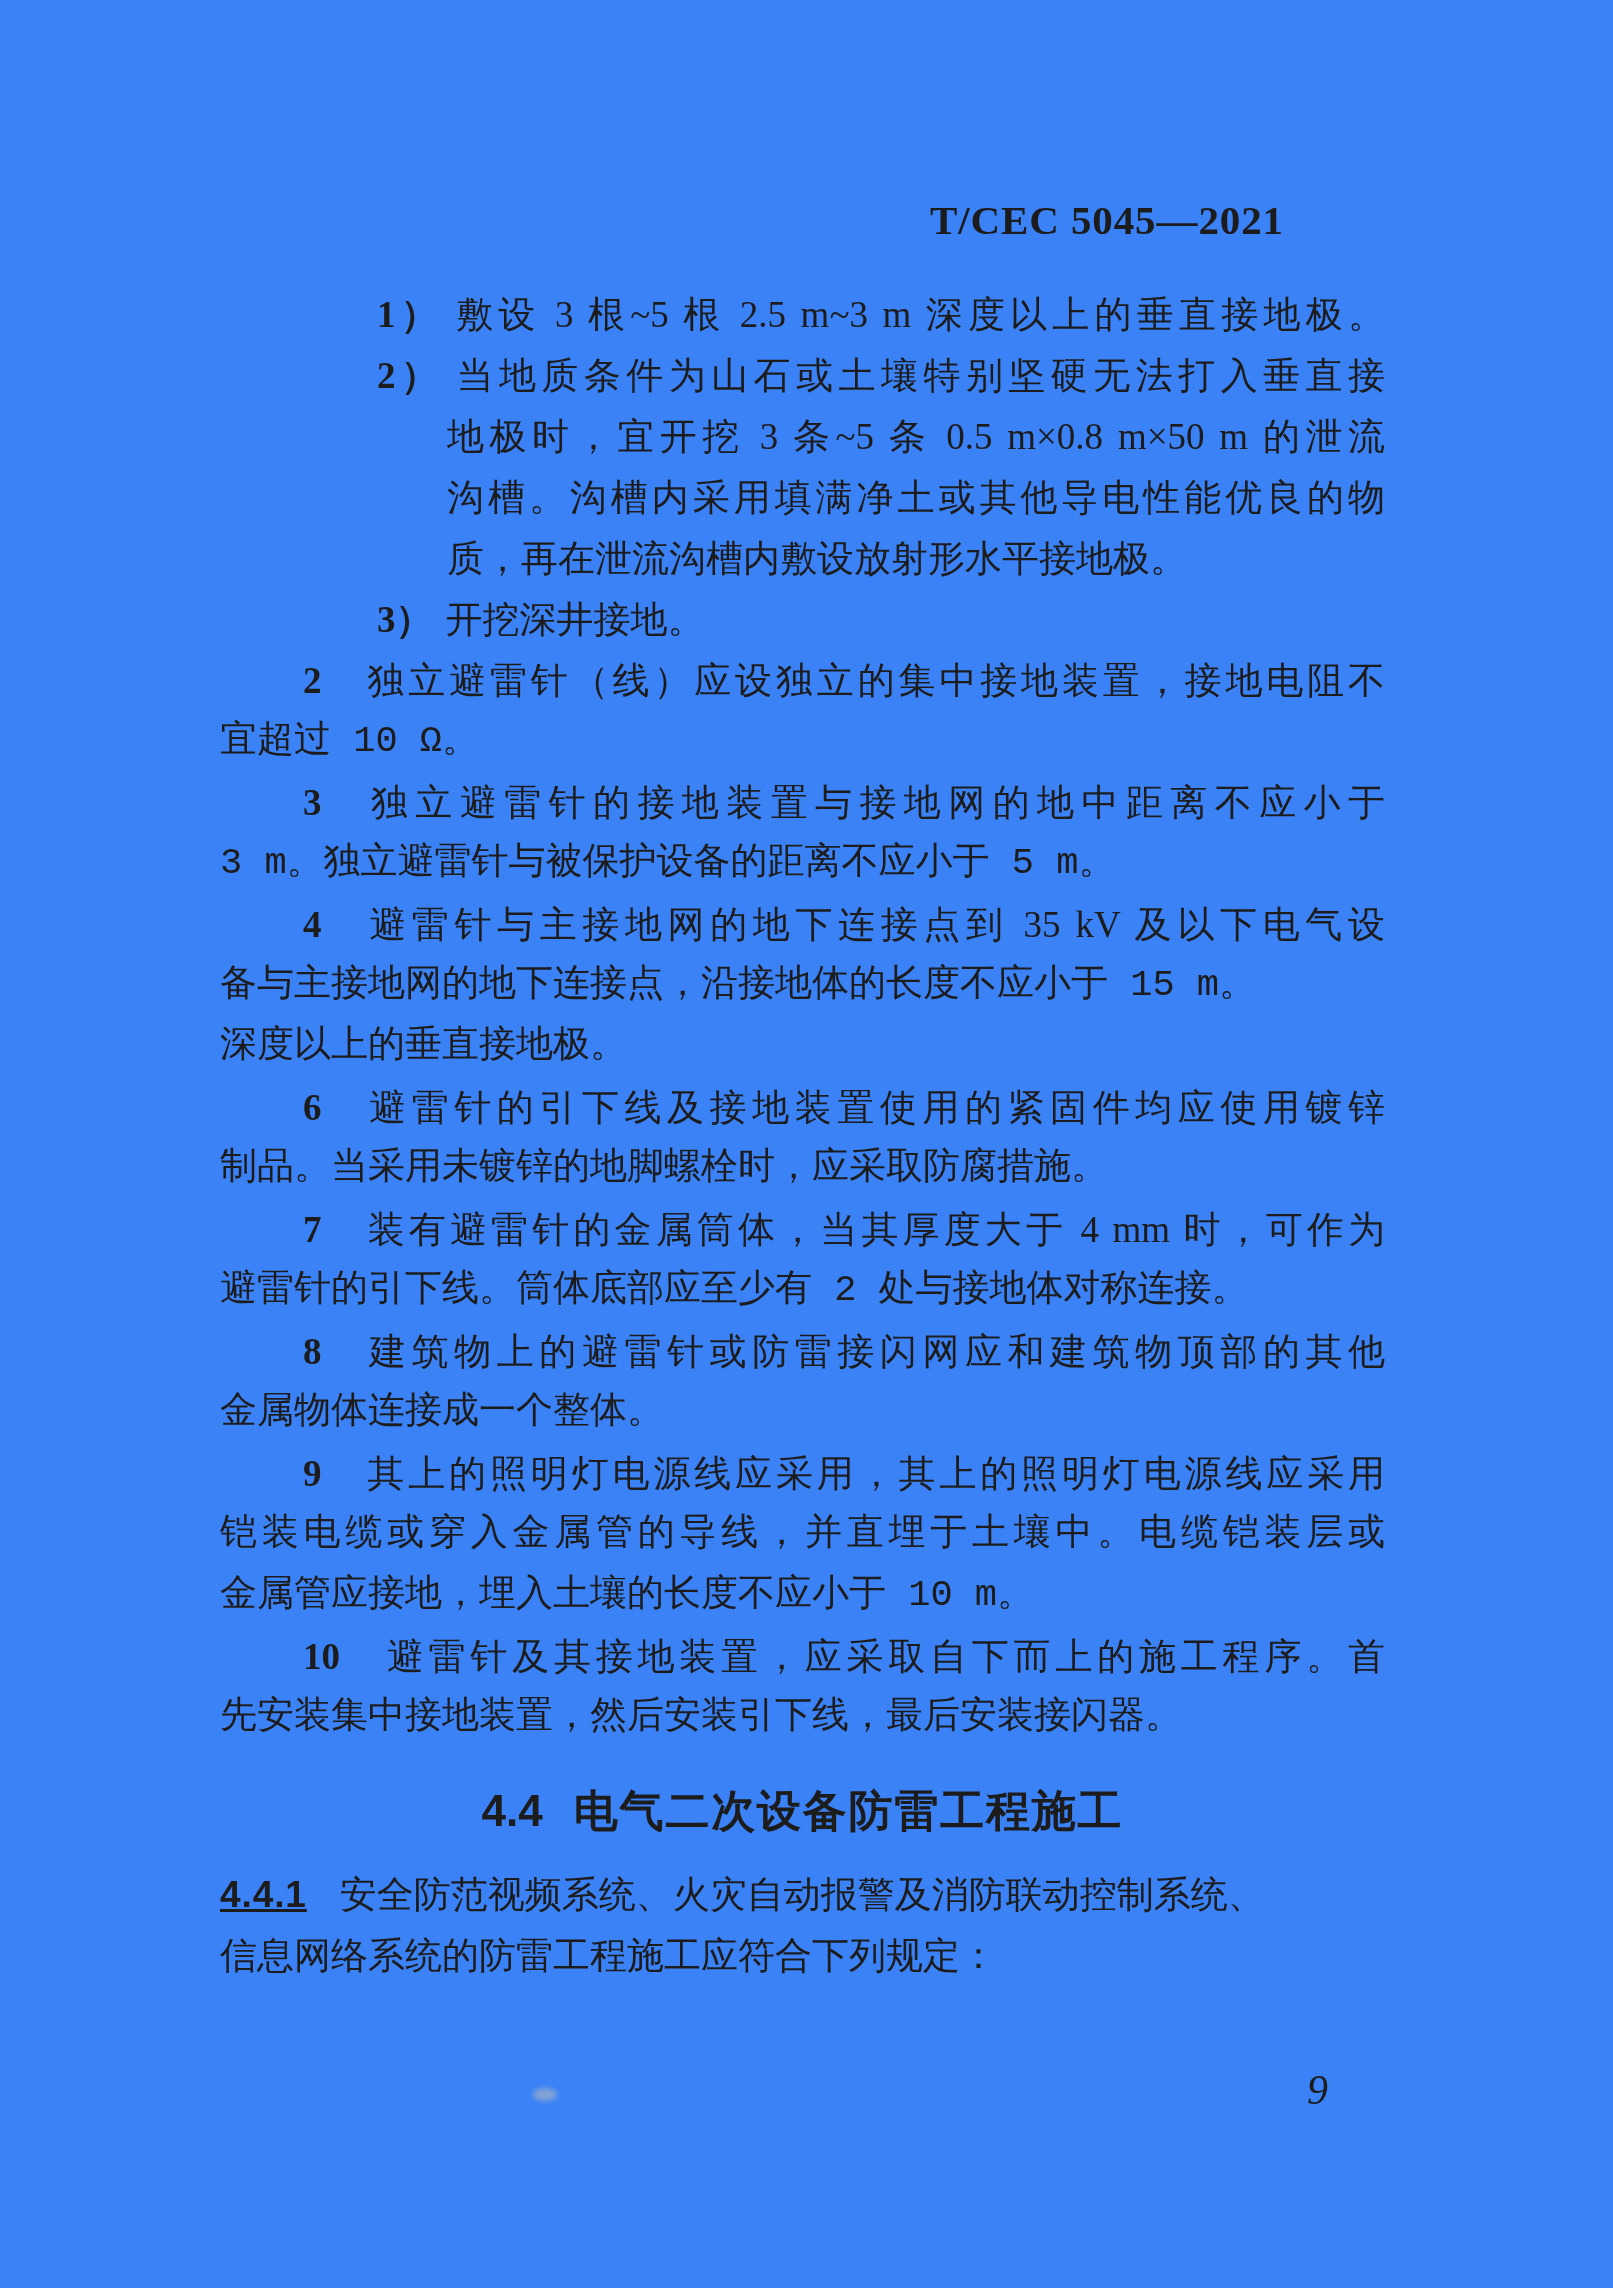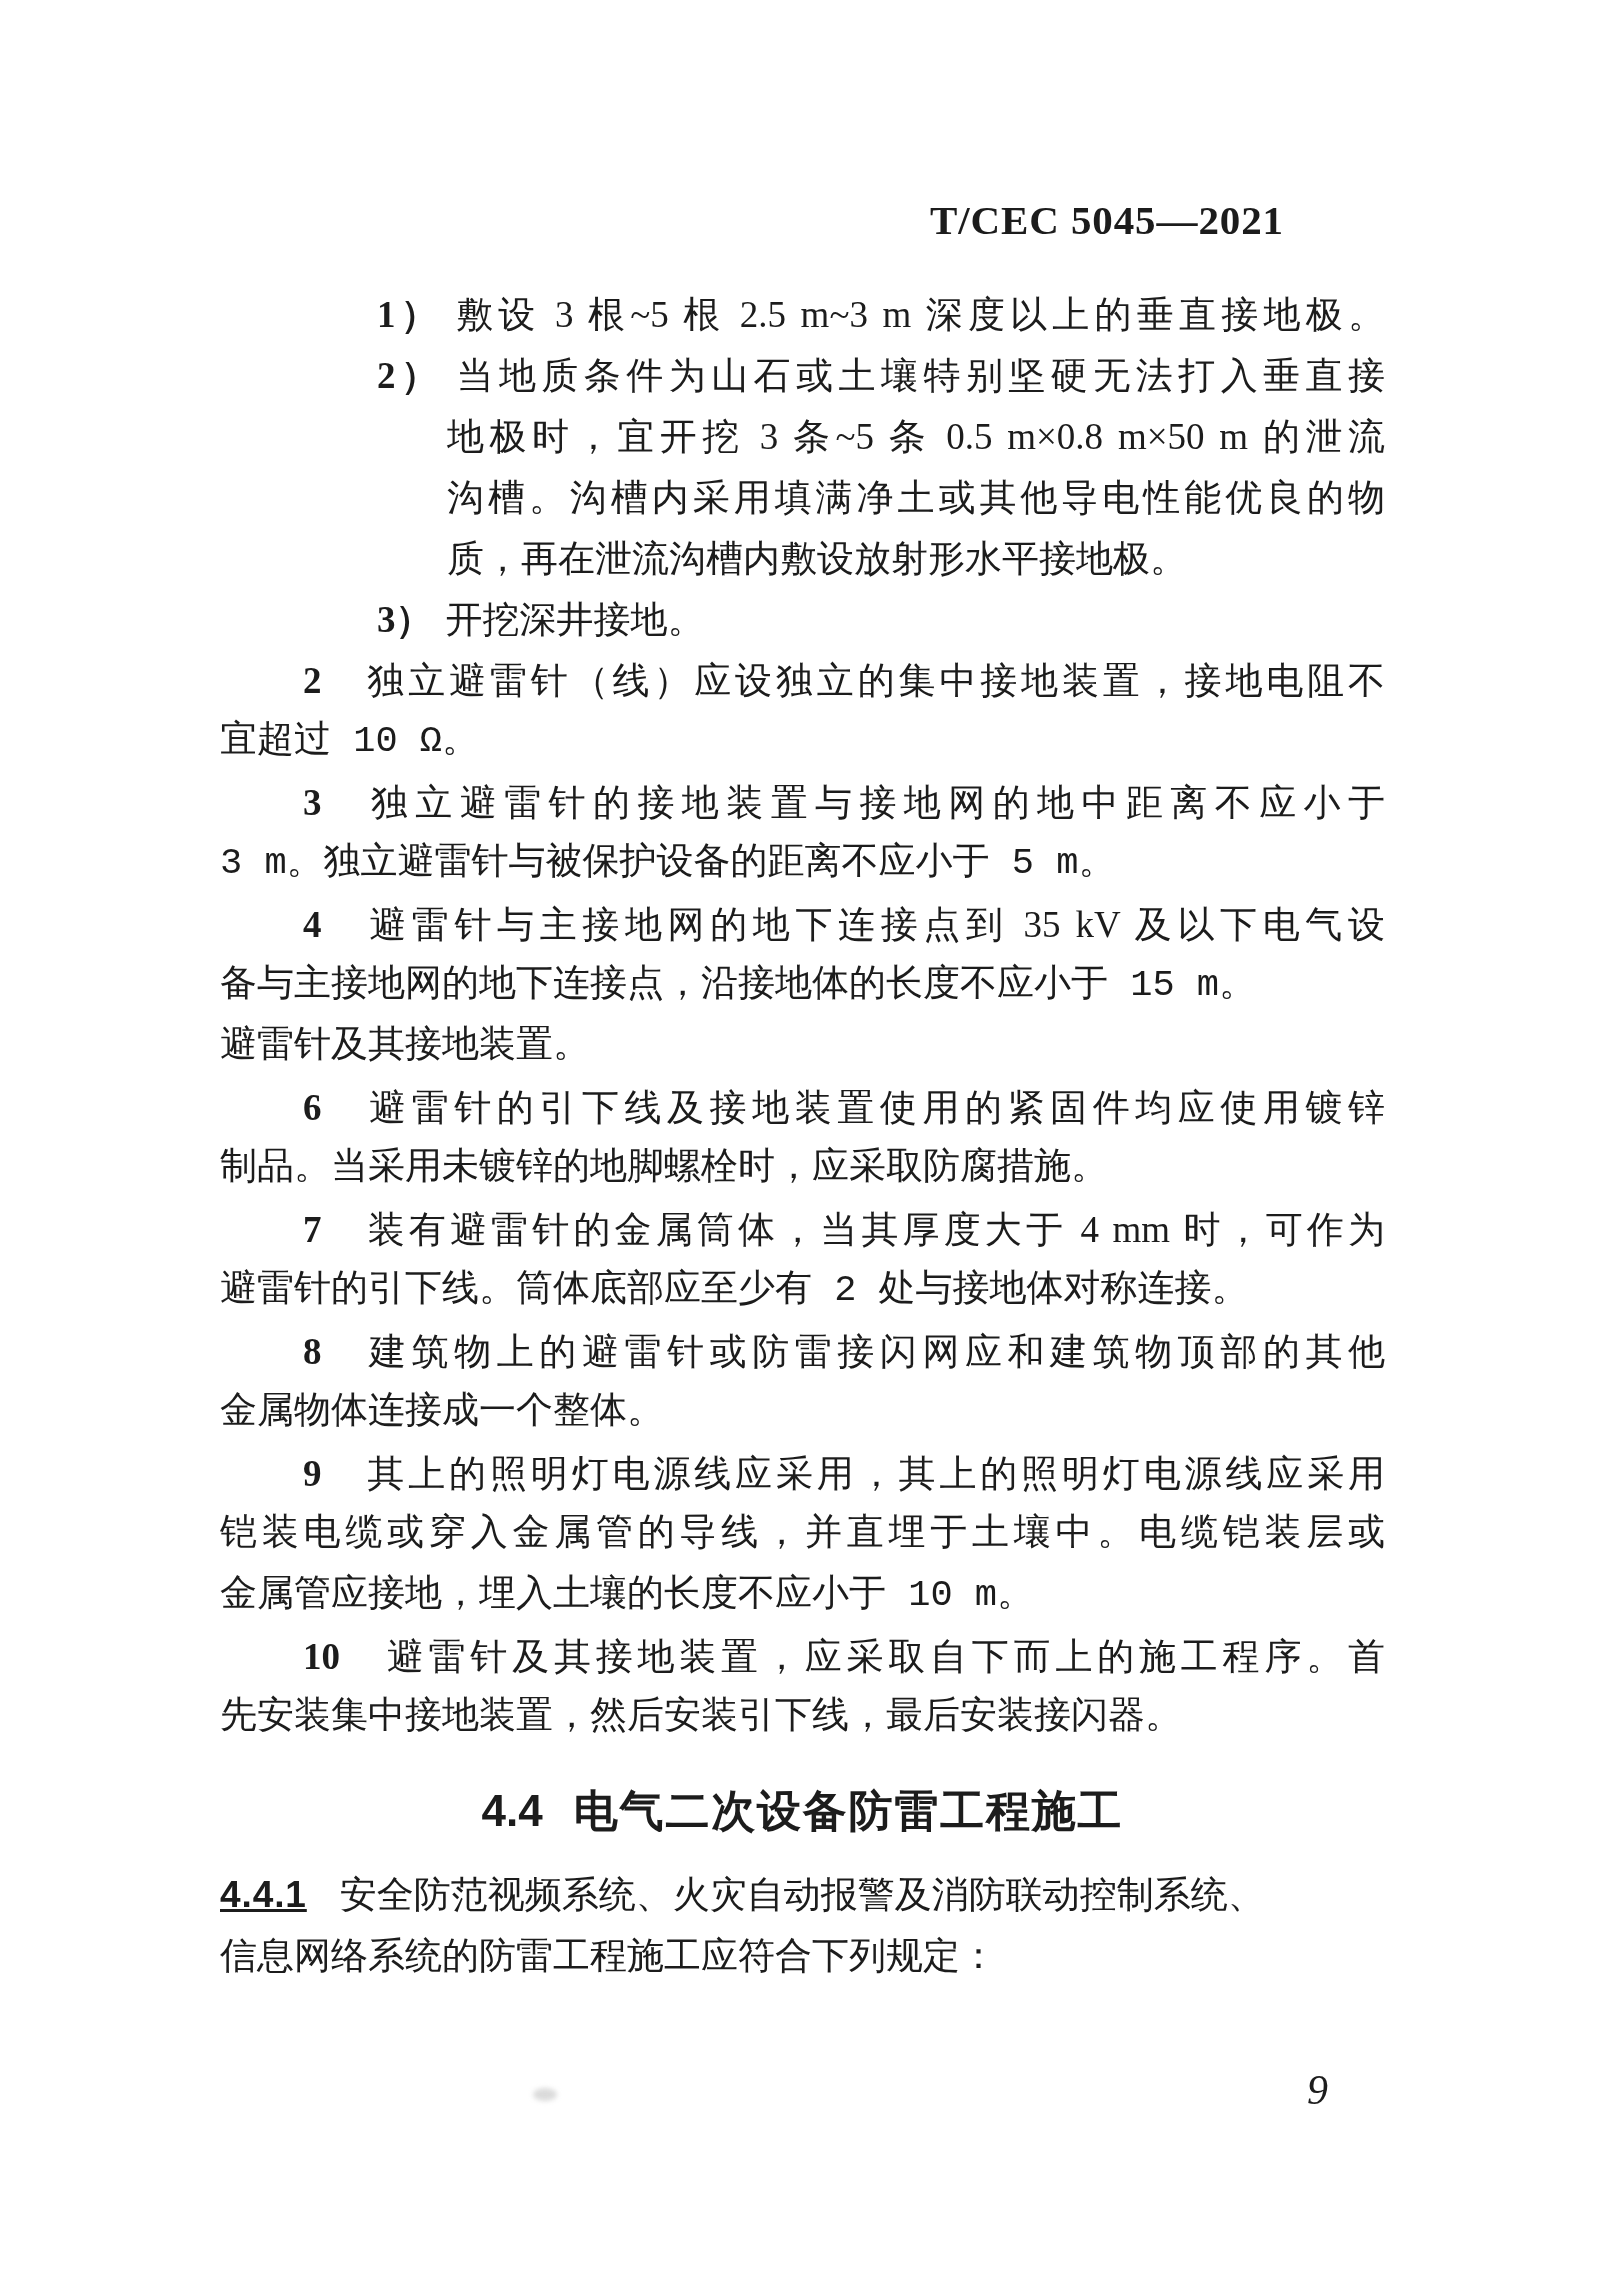--- a/index.html
+++ b/index.html
@@ -1,19 +1,19 @@
 <!DOCTYPE html>
 <html style="font-size:14.8px"><head>
 <meta charset="utf-8">
 <style>
   html,body{margin:0;padding:0;background:#e8e8e8;}
   .page{
     position:relative;
     width:1613px;height:2289px;
-    background:#ffffff;
+    background:#3b82f6;
     font-family:"Liberation Serif","DejaVu Serif",serif;
     color:#1c1c1c;
     overflow:hidden;
   }
   .header-code{
     position:absolute;
     top:196px;right:329px;
     font-size:41px;font-weight:bold;
     letter-spacing:0.9px;
     white-space:nowrap;
@@ -79,21 +79,21 @@
     <div class="line l-sub2 full"><span>沟槽。沟槽内采用填满净土或其他导电性能优良的物</span></div>
     <div class="line l-sub2"><span>质，再在泄流沟槽内敷设放射形水平接地极。</span></div>
     <div class="line l-sub1"><span class="num">3）</span><span>开挖深井接地。</span></div>
 
     <div class="line l-para full"><span class="num">2</span><span>独立避雷针（线）应设独立的集中接地装置，接地电阻不</span></div>
     <div class="line l-flush"><span>宜超过 10 Ω。</span></div>
     <div class="line l-para full"><span class="num">3</span><span>独立避雷针的接地装置与接地网的地中距离不应小于</span></div>
     <div class="line l-flush"><span>3 m。独立避雷针与被保护设备的距离不应小于 5 m。</span></div>
     <div class="line l-para full"><span class="num">4</span><span>避雷针与主接地网的地下连接点到 35 kV 及以下电气设</span></div>
     <div class="line l-flush"><span>备与主接地网的地下连接点，沿接地体的长度不应小于 15 m。</span></div>
-    <div class="line l-flush"><span>避雷针及其接地装置。</span></div>
+    <div class="line l-flush"><span>深度以上的垂直接地极。</span></div>
     <div class="line l-para full"><span class="num">6</span><span>避雷针的引下线及接地装置使用的紧固件均应使用镀锌</span></div>
     <div class="line l-flush"><span>制品。当采用未镀锌的地脚螺栓时，应采取防腐措施。</span></div>
     <div class="line l-para full"><span class="num">7</span><span>装有避雷针的金属筒体，当其厚度大于 4 mm 时，可作为</span></div>
     <div class="line l-flush"><span>避雷针的引下线。筒体底部应至少有 2 处与接地体对称连接。</span></div>
     <div class="line l-para full"><span class="num">8</span><span>建筑物上的避雷针或防雷接闪网应和建筑物顶部的其他</span></div>
     <div class="line l-flush"><span>金属物体连接成一个整体。</span></div>
     <div class="line l-para full"><span class="num">9</span><span>其上的照明灯电源线应采用，其上的照明灯电源线应采用</span></div>
     <div class="line l-flush full"><span>铠装电缆或穿入金属管的导线，并直埋于土壤中。电缆铠装层或</span></div>
     <div class="line l-flush"><span>金属管应接地，埋入土壤的长度不应小于 10 m。</span></div>
     <div class="line l-para full"><span class="num">10</span><span>避雷针及其接地装置，应采取自下而上的施工程序。首</span></div>

